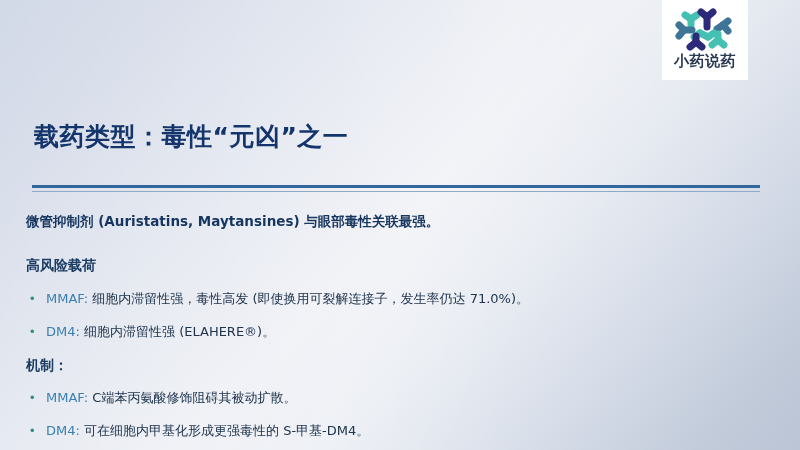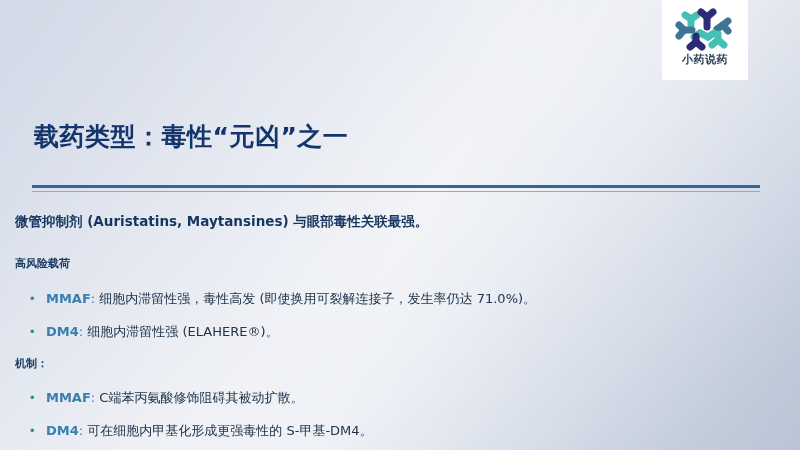--- a/index.html
+++ b/index.html
@@ -60,21 +60,21 @@
     justify-content: flex-start;
   }
   .logo-mark {
     margin-top: 6px;
     width: 62px;
     height: 46px;
     display: block;
   }
   .logo-text {
     margin-top: 2px;
-    font-size: 11px;
+    font-size: 15px;
     font-weight: bold;
     color: #2a3a52;
     letter-spacing: 0.5px;
     font-family: "DejaVu Sans", "Liberation Sans", sans-serif;
     line-height: 1;
   }
 
   
   .title {
     position: absolute;
@@ -109,32 +109,32 @@
 
   
   .body-area {
     position: absolute;
     left: 0;
     top: 95px;
     width: 800px;
   }
   .line {
     position: absolute;
-    left: 15px;
+    left: 26px;
     white-space: nowrap;
     line-height: 1;
   }
   .lead {
     font-size: 13.5px;
     font-weight: bold;
     color: #16365f;
     font-family: "DejaVu Sans", "Liberation Sans", sans-serif;
   }
   .section-head {
-    font-size: 11px;
+    font-size: 14px;
     font-weight: bold;
     color: #1b3c63;
     font-family: "DejaVu Sans", "Liberation Sans", sans-serif;
     text-align: right;
   }
   .bullet-row {
     position: absolute;
     left: 30px;
     display: flex;
     align-items: baseline;
@@ -148,21 +148,21 @@
     font-size: 13px;
     line-height: 1;
   }
   .bullet-body {
     font-size: 13px;
     color: #20354d;
     font-family: "DejaVu Sans", "Liberation Sans", sans-serif;
   }
   .term {
     color: #3b7fb0;
-    font-weight: bold;
+    font-weight: normal;
   }
   .term-sep { color: #3b7fb0; }
 </style>
 </head>
 <body>
 
 <div id="slide">
 
   <div class="logo-box">
     <svg class="logo-mark" viewBox="0 0 62 46">

